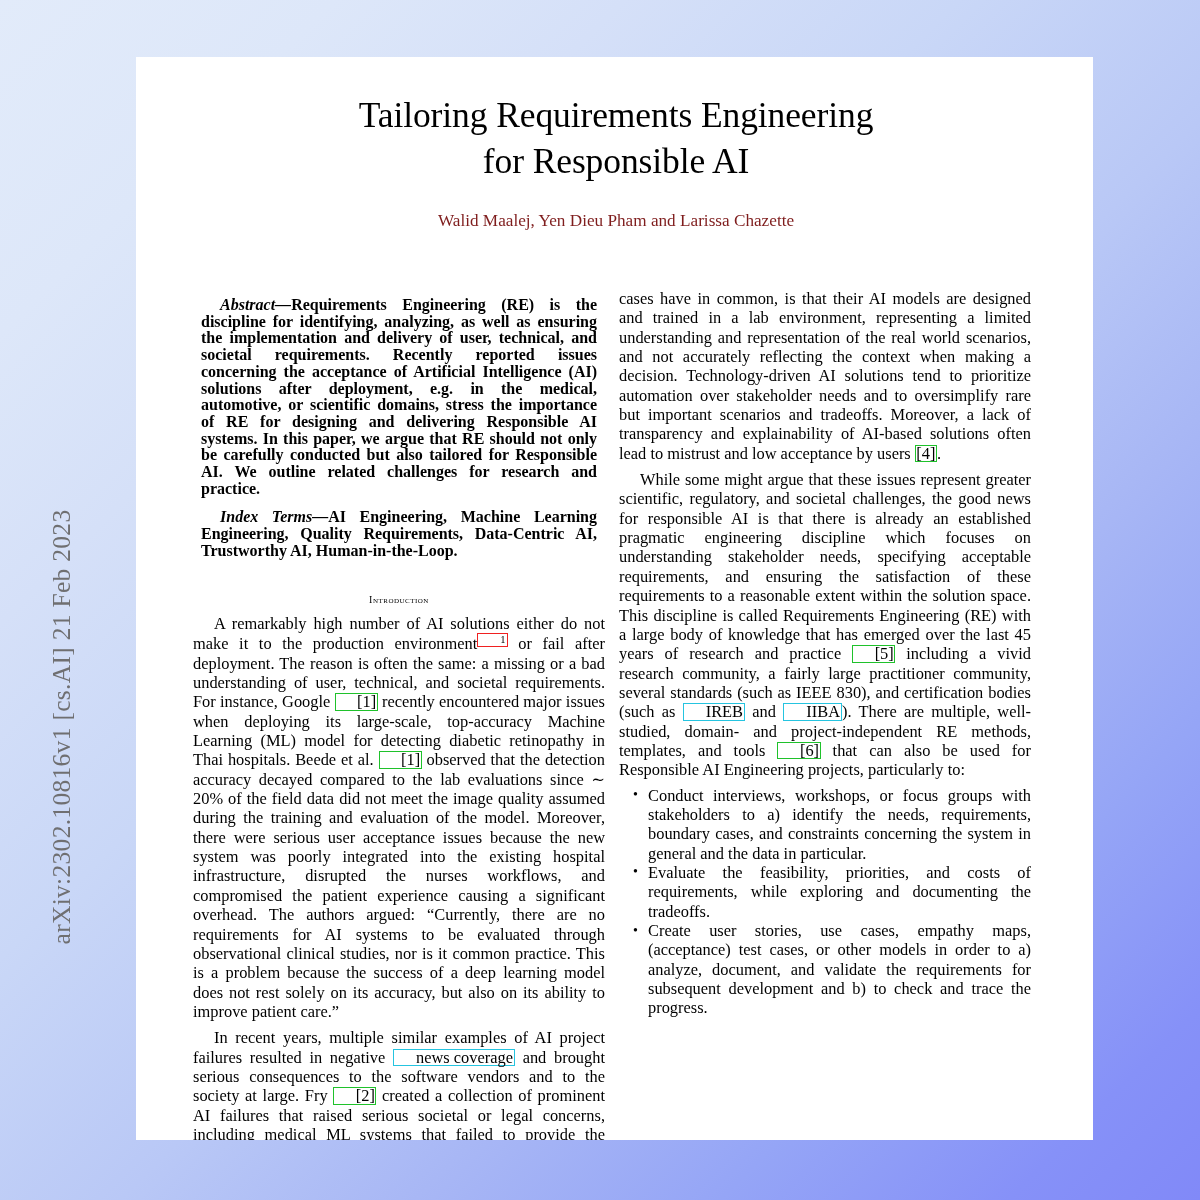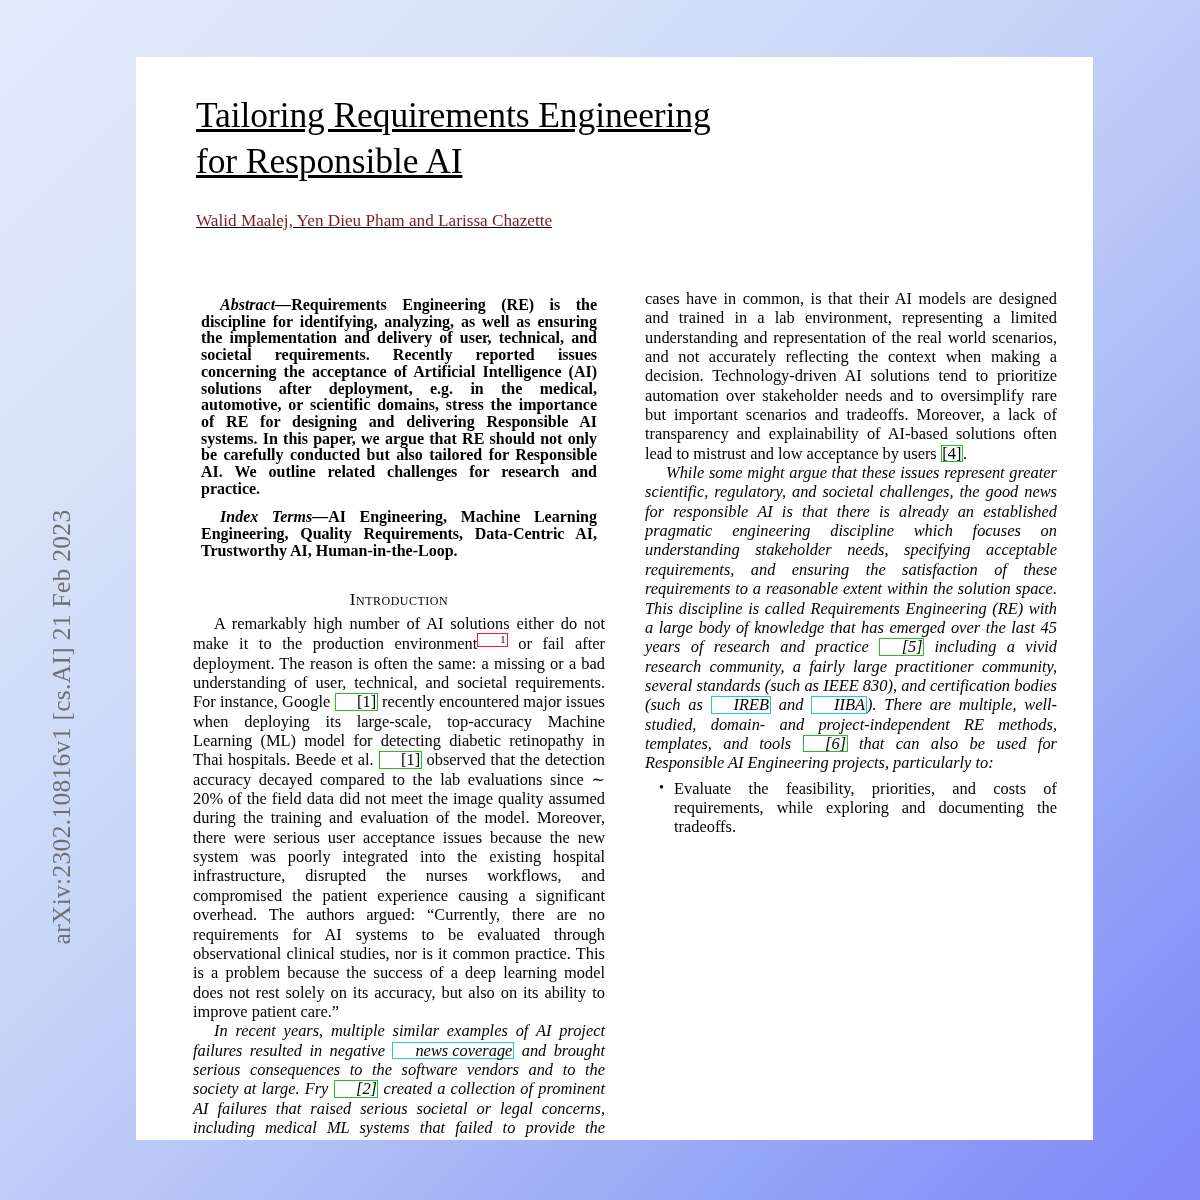--- a/index.html
+++ b/index.html
@@ -71,21 +71,21 @@
     width: 957px;
     height: 1083px;
   }
 
   
   #title-block {
     position: absolute;
     left: 60px;
     top: 35px;
     width: 840px;
-    text-decoration: underline;
+    text-align: center;
   }
   #paper-title {
     font-size: 35.5px;
     line-height: 46px;
     color: #000;
     font-weight: normal;
     margin: 0;
     letter-spacing: -0.1px;
   }
   #paper-title .line2 { display: block; }
@@ -97,58 +97,58 @@
   }
 
   
   .col {
     position: absolute;
     top: 232px;
     width: 412px;
     color: #000;
   }
   #col-left  { left: 57px; }
-  #col-right { left: 509px; }
+  #col-right { left: 483px; }
 
   .abstract, .index-terms {
     font-weight: bold;
     font-size: 16px;
     line-height: 16.7px;
     text-align: justify;
     text-justify: inter-word;
     margin: 8px;
     text-indent: 19px;
     hyphens: manual;
   }
   .index-terms { margin-top: 12px; }
   .abstract .lead, .index-terms .lead {
     font-style: italic;
     font-weight: bold;
   }
 
   .sec-head {
     text-align: center;
     margin: 30px 0 4px 0;
-    font-size: 17px;
+    font-size: 10px;
     font-variant: small-caps;
     letter-spacing: 0.5px;
     line-height: 20px;
   }
 
   p.body {
     margin: 0;
     font-size: 16.4px;
     line-height: 19.35px;
     text-align: justify;
     text-justify: inter-word;
     text-indent: 21px;
     hyphens: manual;
   }
   p.body.first { text-indent: 21px; }
-  p.body + p.body { margin-top: 0; font-style: italic; }
+  p.body + p.body { margin-top: 7px; }
 
   ul.bullets {
     margin: 6px 0 0 0;
     padding: 0 0 0 29px;
     list-style: none;
     font-size: 16.4px;
     line-height: 19.35px;
   }
   ul.bullets li {
     position: relative;
@@ -222,20 +222,22 @@
         <p class="body"><span>In recent years, multiple similar examples of AI project failures resulted in negative </span><span class="lnk">news coverage</span><span> and brought serious consequences to the software vendors and to the society at large. Fry </span><span class="cite">[2]</span><span> created a collection of prominent AI failures that raised serious societal or legal concerns, including medical ML systems that failed to provide the correct diagnosis with negative impact on people’s health, </span><span class="lnk">accidents</span><span> involving self-driving cars that failed to recognize pedestrians and obstacles, or predictive policing systems that erroneously identified black people as being more likely to commit a crime </span></p>
       </div>
 
       <div class="col" id="col-right">
 
         <p class="body" style="text-indent:0"><span>cases have in common, is that their AI models are designed and trained in a lab environment, representing a limited understanding and representation of the real world scenarios, and not accurately reflecting the context when making a decision. Technology-driven AI solutions tend to prioritize automation over stakeholder needs and to oversimplify rare but important scenarios and tradeoffs. Moreover, a lack of transparency and explainability of AI-based solutions often lead to mistrust and low acceptance by users </span><span class="cite">[4]</span><span>.</span></p>
 
         <p class="body"><span>While some might argue that these issues represent greater scientific, regulatory, and societal challenges, the good news for responsible AI is that there is already an established pragmatic engineering discipline which focuses on understanding stakeholder needs, specifying acceptable requirements, and ensuring the satisfaction of these requirements to a reasonable extent within the solution space. This discipline is called Requirements Engineering (RE) with a large body of knowledge that has emerged over the last 45 years of research and practice </span><span class="cite">[5]</span><span> including a vivid research community, a fairly large practitioner community, several standards (such as IEEE 830), and certification bodies (such as </span><span class="lnk">IREB</span><span> and </span><span class="lnk">IIBA</span><span>). There are multiple, well-studied, domain- and project-independent RE methods, templates, and tools </span><span class="cite">[6]</span><span> that can also be used for Responsible AI Engineering projects, particularly to:</span></p>
 
         <ul class="bullets">
+          <li>Conduct interviews, workshops, or focus groups with stakeholders to a) identify the needs, requirements, boundary cases, and constraints concerning the system in general and the data in particular.</li>
           <li>Evaluate the feasibility, priorities, and costs of requirements, while exploring and documenting the tradeoffs.</li>
+          <li>Create user stories, use cases, empathy maps, (acceptance) test cases, or other models in order to a) analyze, document, and validate the requirements for subsequent development and b) to check and trace the progress.</li>
         </ul>
 
       </div>
 
     </div>
   </div>
 </div>
 
 </body></html>

